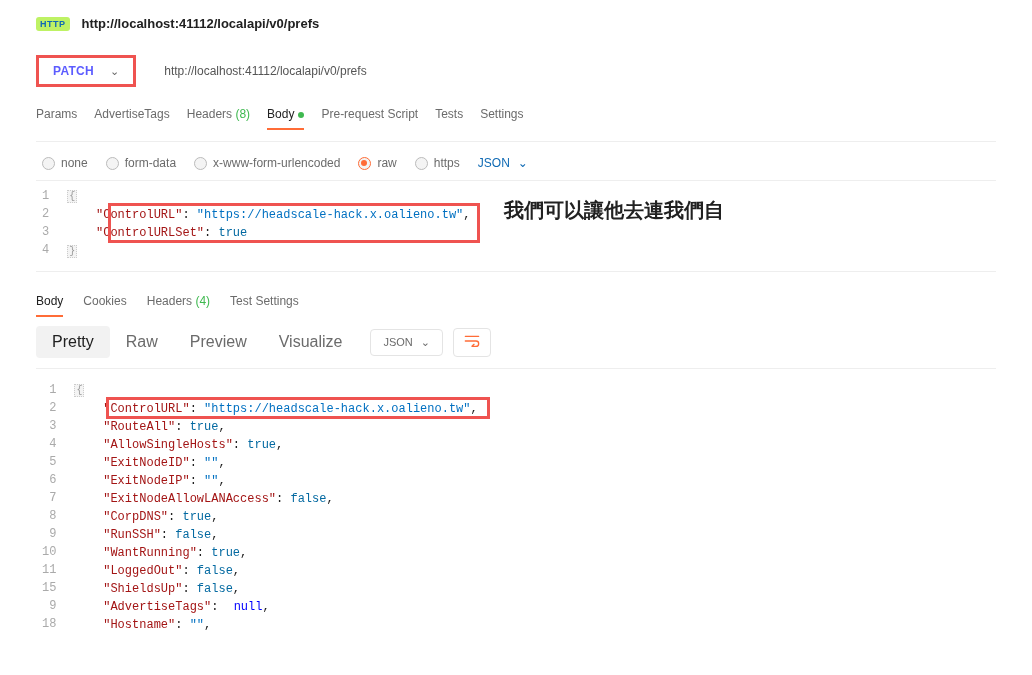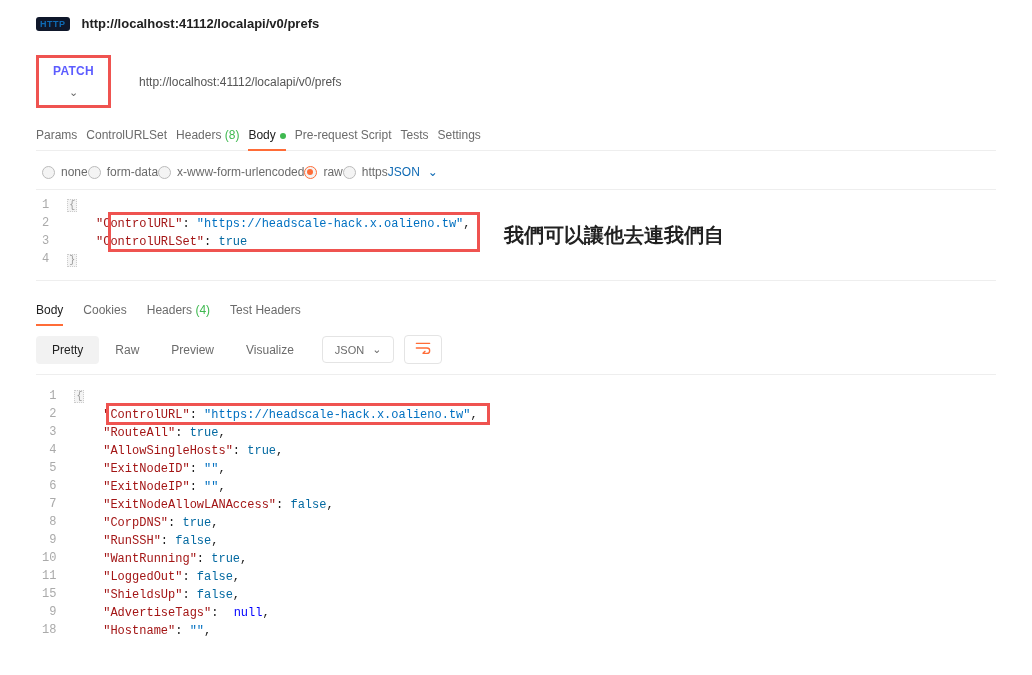--- a/index.html
+++ b/index.html
@@ -1,36 +1,36 @@
 <!DOCTYPE html>
 <html><head>
 <meta charset="utf-8">
 <style>
 * { box-sizing: border-box; margin: 0; padding: 0; }
 body { font-family: -apple-system, BlinkMacSystemFont, "Segoe UI", Helvetica, Arial, sans-serif; font-size: 12px; color: #212121; background: #fff; width: 1032px; }
 .container { padding: 10px 36px 0 36px; }
 
 .header-row { display: flex; align-items: center; gap: 12px; margin-bottom: 24px; margin-top: 6px; }
-.http-badge { background: #0f172a; color: #0f6ab4; font-size: 9px; font-weight: 600; padding: 2px 4px; border-radius: 3px; letter-spacing: 0.5px; }
+.http-badge { background: #bef264; color: #0f6ab4; font-size: 9px; font-weight: 600; padding: 2px 4px; border-radius: 3px; letter-spacing: 0.5px; }
 .title { font-size: 13px; font-weight: 600; color: #212121; }
 
 .method-row { display: flex; align-items: stretch; margin-bottom: 14px; }
-.method-select { display: flex; align-items: center; gap: 8px; border: 3px solid #ef5350; padding: 6px 14px; background: #fff; flex-direction: column; }
+.method-select { display: flex; align-items: center; gap: 16px; border: 3px solid #ef5350; padding: 6px 14px; background: #fff; }
 .method-label { font-size: 12px; font-weight: 600; color: #5c5cff; letter-spacing: 0.3px; }
 .chevron { font-size: 11px; color: #666; }
 .url-input { flex: 1; border: none; border-bottom: 0px solid #ddd; padding: 8px 12px; font-size: 12px; color: #555; outline: none; margin-left: 16px; }
 
-.req-tabs { display: flex; gap: 9px; border-bottom: 1px solid #eee; margin-bottom: 10px; padding-bottom: 0; }
+.req-tabs { display: flex; gap: 17px; border-bottom: 1px solid #eee; margin-bottom: 10px; padding-bottom: 12px; }
 .req-tab { font-size: 12px; color: #6b6b6b; padding: 6px 0 8px 0; cursor: pointer; position: relative; }
 .req-tab.active { color: #212121; }
 .req-tab.active::after { content: ""; position: absolute; bottom: -1px; left: 0; right: 0; height: 2px; background: #ff6c37; }
 .green-dot { display: inline-block; width: 6px; height: 6px; border-radius: 50%; background: #3fb950; margin-left: 4px; vertical-align: middle; }
 .count { color: #3fb950; }
 
-.body-opts { display: flex; align-items: center; padding: 4px 0 10px 6px; border-bottom: 1px solid #eee; }
+.body-opts { display: flex; align-items: center; gap: 18px; padding: 4px 0 10px 6px; border-bottom: 1px solid #eee; }
 .radio { display: flex; align-items: center; gap: 6px; }
 .radio-circle { width: 13px; height: 13px; border-radius: 50%; border: 1.5px solid #bbb; background: #f4f4f4; display: inline-block; position: relative; }
 .radio-circle.checked { border-color: #ff6c37; }
 .radio-circle.checked::after { content: ""; position: absolute; top: 2px; left: 2px; width: 6px; height: 6px; border-radius: 50%; background: #ff6c37; }
 .radio-label { font-size: 12px; color: #6b6b6b; }
 .json-sel { font-size: 12px; color: #0f6ab4; cursor: pointer; display: flex; align-items: center; gap: 8px; }
 
 .code-box { display: flex; padding: 6px 0 10px 0; font-family: "SFMono-Regular", Consolas, "Liberation Mono", Menlo, monospace; font-size: 12px; min-height: 80px; border-bottom: 1px solid #eee; position: relative; }
 .gutter { color: #aaa; text-align: right; padding-right: 12px; user-select: none; line-height: 18px; }
 .gutter div { padding: 0 6px; }
@@ -46,21 +46,21 @@
 .highlight-box1 { position: absolute; border: 3px solid #ef5350; pointer-events: none; }
 
 .annotation { position: absolute; font-size: 20px; font-weight: 600; color: #212121; line-height: 1.5; }
 
 .resp-tabs { display: flex; gap: 20px; margin-top: 16px; padding-bottom: 0; }
 .resp-tab { font-size: 12px; color: #6b6b6b; padding: 6px 0 8px 0; cursor: pointer; position: relative; }
 .resp-tab.active { color: #212121; }
 .resp-tab.active::after { content: ""; position: absolute; bottom: -1px; left: 0; right: 0; height: 2px; background: #ff6c37; }
 
 .view-row { display: flex; align-items: center; gap: 0; margin-top: 10px; padding: 0; }
-.view-btn { font-size: 12px; color: #6b6b6b; padding: 7px 16px; cursor: pointer; text-align: center; }
+.view-btn { font-size: 16px; color: #6b6b6b; padding: 7px 16px; cursor: pointer; text-align: center; }
 .view-btn.active { background: #f2f2f2; color: #212121; border-radius: 4px; }
 .json-pill { font-size: 11px; color: #6b6b6b; padding: 6px 12px; margin-left: 12px; border: 1px solid #e4e4e4; border-radius: 4px; display: flex; gap: 8px; align-items: center; }
 .wrap-btn { padding: 6px 10px; margin-left: 10px; border: 1px solid #e4e4e4; border-radius: 4px; }
 .wrap-svg { width: 16px; height: 12px; }
 
 .resp-code-box { display: flex; padding: 12px 0 10px 0; font-family: "SFMono-Regular", Consolas, "Liberation Mono", Menlo, monospace; font-size: 12px; position: relative; margin-top: 10px; border-top: 1px solid #eee; }
 </style>
 </head>
 <body>
 
@@ -74,21 +74,21 @@
   <div class="method-row">
     <div class="method-select">
       <span class="method-label">PATCH</span>
       <span class="chevron">⌄</span>
     </div>
     <input class="url-input" value="http://localhost:41112/localapi/v0/prefs" style="">
   </div>
 
   <div class="req-tabs">
     <div class="req-tab">Params</div>
-    <div class="req-tab">ControlURLSet</div>
+    <div class="req-tab">AdvertiseTags</div>
     <div class="req-tab"><span>Headers</span> <span class="count">(8)</span></div>
     <div class="req-tab active"><span>Body</span><span class="green-dot"></span></div>
     <div class="req-tab">Pre-request Script</div>
     <div class="req-tab">Tests</div>
     <div class="req-tab">Settings</div>
   </div>
 
   <div class="body-opts">
     <label class="radio">
         <span class="radio-circle"></span>
@@ -123,30 +123,30 @@
         <div>3</div>
         <div>4</div>
     </div>
     <div class="code">
       <div class="code-line"><span class="brace-mark">{</span></div>
       <div class="code-line">    <span class="tok-key">"ControlURL"</span><span class="punct">: </span><span class="tok-str">"https://headscale-hack.x.oalieno.tw"</span><span class="punct">,</span></div>
       <div class="code-line">    <span class="tok-key">"ControlURLSet"</span><span class="punct">: </span><span class="tok-bool">true</span></div>
       <div class="code-line"><span class="brace-mark">}</span></div>
     </div>
     <div class="highlight-box1" style="top:22px; left:72px; width:372px; height:40px;"></div>
-    <div class="annotation" style="top:32px; left:468px;">
+    <div class="annotation" style="top:16px; left:468px;">
       <div>我們可以讓他去連我們自</div>
     </div>
   </div>
 
   <div class="resp-tabs">
     <div class="resp-tab active">Body</div>
     <div class="resp-tab">Cookies</div>
     <div class="resp-tab"><span>Headers</span> <span class="count">(4)</span></div>
-    <div class="resp-tab">Test Headers</div>
+    <div class="resp-tab">Test Settings</div>
   </div>
 
   <div class="view-row">
     <div class="view-btn active">Pretty</div>
     <div class="view-btn">Raw</div>
     <div class="view-btn">Preview</div>
     <div class="view-btn">Visualize</div>
     <div class="json-pill">
         <span>JSON</span>
         <span>⌄</span>

